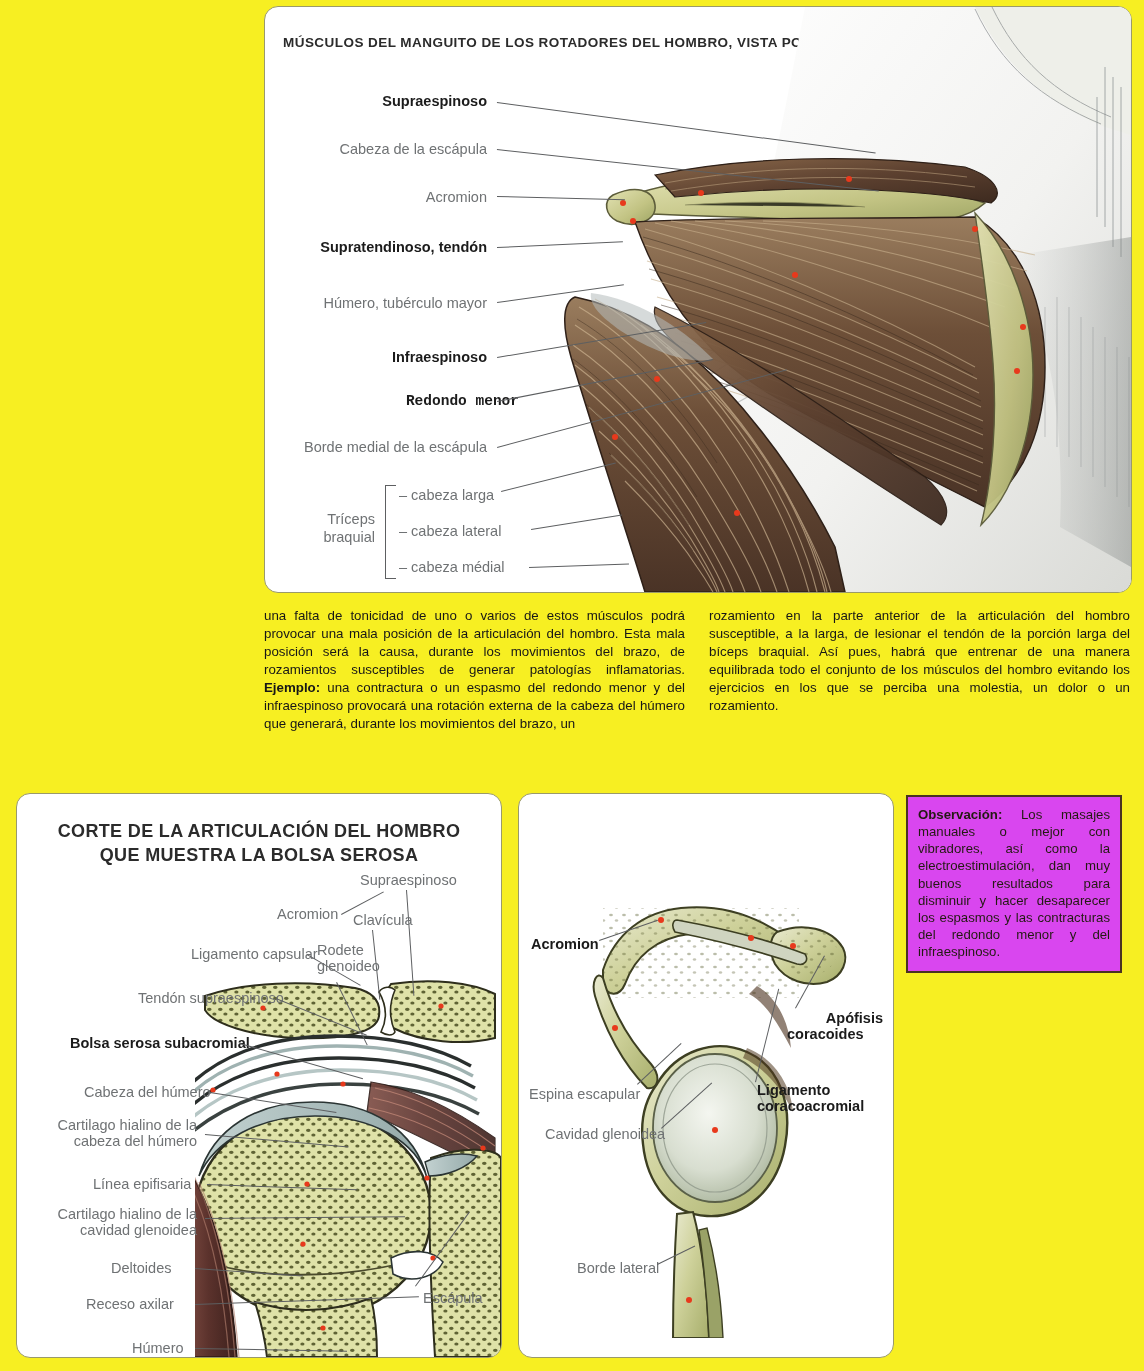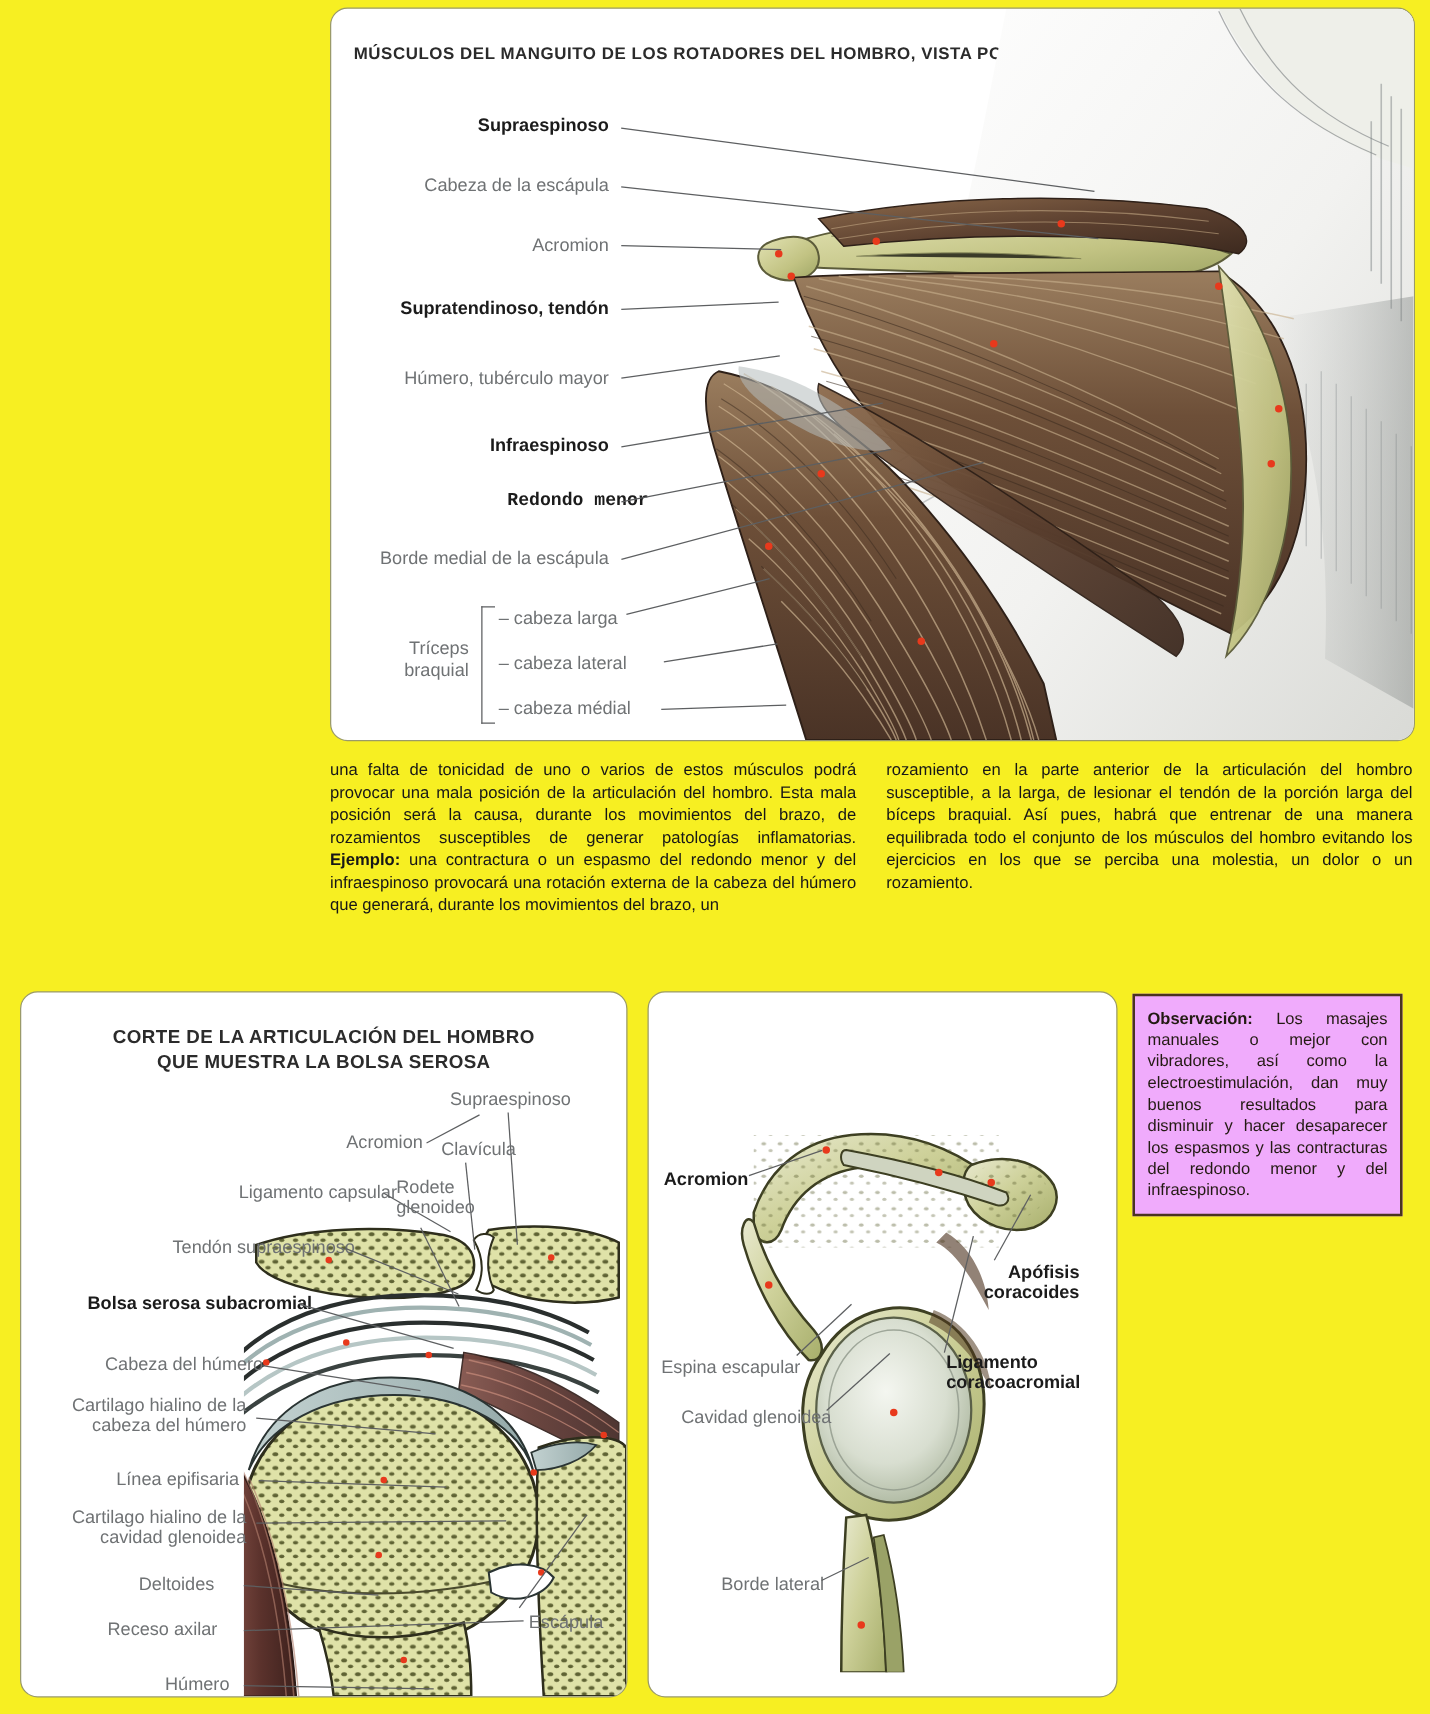--- a/index.html
+++ b/index.html
@@ -59,30 +59,30 @@
   }
   #bodytext b{font-weight:bold;}
 
   
   #cut-panel{left:16px;top:793px;width:484px;height:563px;}
   #scap-panel{left:518px;top:793px;width:374px;height:563px;}
 
   .ptitle{
     position:absolute;left:0;right:0;
     text-align:center;
-    font-size:15px;font-weight:bold;letter-spacing:.35px;
+    font-size:18px;font-weight:bold;letter-spacing:.35px;
     color:#2b2b2b;line-height:1.32;
   }
   #cut-title{top:26px;}
   #scap-title{top:22px;}
 
   
   #obs{
     position:absolute;left:906px;top:795px;width:216px;
-    background:#f0abfc;
+    background:#d946ef;
     border:2px solid #4a3321;
     box-sizing:border-box;
     padding:9px 10px 11px 10px;
     font-size:13.2px;line-height:1.3;
     color:#231a12;text-align:justify;
   }
   #obs b{font-weight:bold;}
 </style>
 </head>
 <body style="background: rgb(247, 239, 34);">
@@ -498,21 +498,21 @@
         <circle cx="134" cy="232" r="3"></circle>
         <circle cx="108" cy="402" r="3"></circle>
       </g>
     </svg>
   </div>
 
   <div class="lbl bold" style="left:12px;top:142px;">Acromion</div>
   <div class="lead" style="left:80px;top:146px;width:62px;transform:rotate(-19deg);"></div>
 
   <div style="position:absolute;left:268px;top:216px;width:96px;">
-    <div class="lbl bold" style="position:static;display:block;text-align:center;">Apófisis</div>
+    <div class="lbl bold" style="position:static;display:block;text-align:right;">Apófisis</div>
     <div class="lbl bold" style="position:static;display:block;text-align:left;">coracoides</div>
   </div>
   <div class="lead" style="left:276px;top:214px;width:60px;transform:rotate(-61deg);"></div>
 
   <div class="lbl" style="left:10px;top:292px;">Espina escapular</div>
   <div class="lead" style="left:118px;top:290px;width:60px;transform:rotate(-43deg);"></div>
 
   <div style="position:absolute;left:238px;top:288px;width:120px;">
     <div class="lbl bold" style="position:static;display:block;text-align:left;">Ligamento</div>
     <div class="lbl bold" style="position:static;display:block;text-align:left;">coracoacromial</div>

